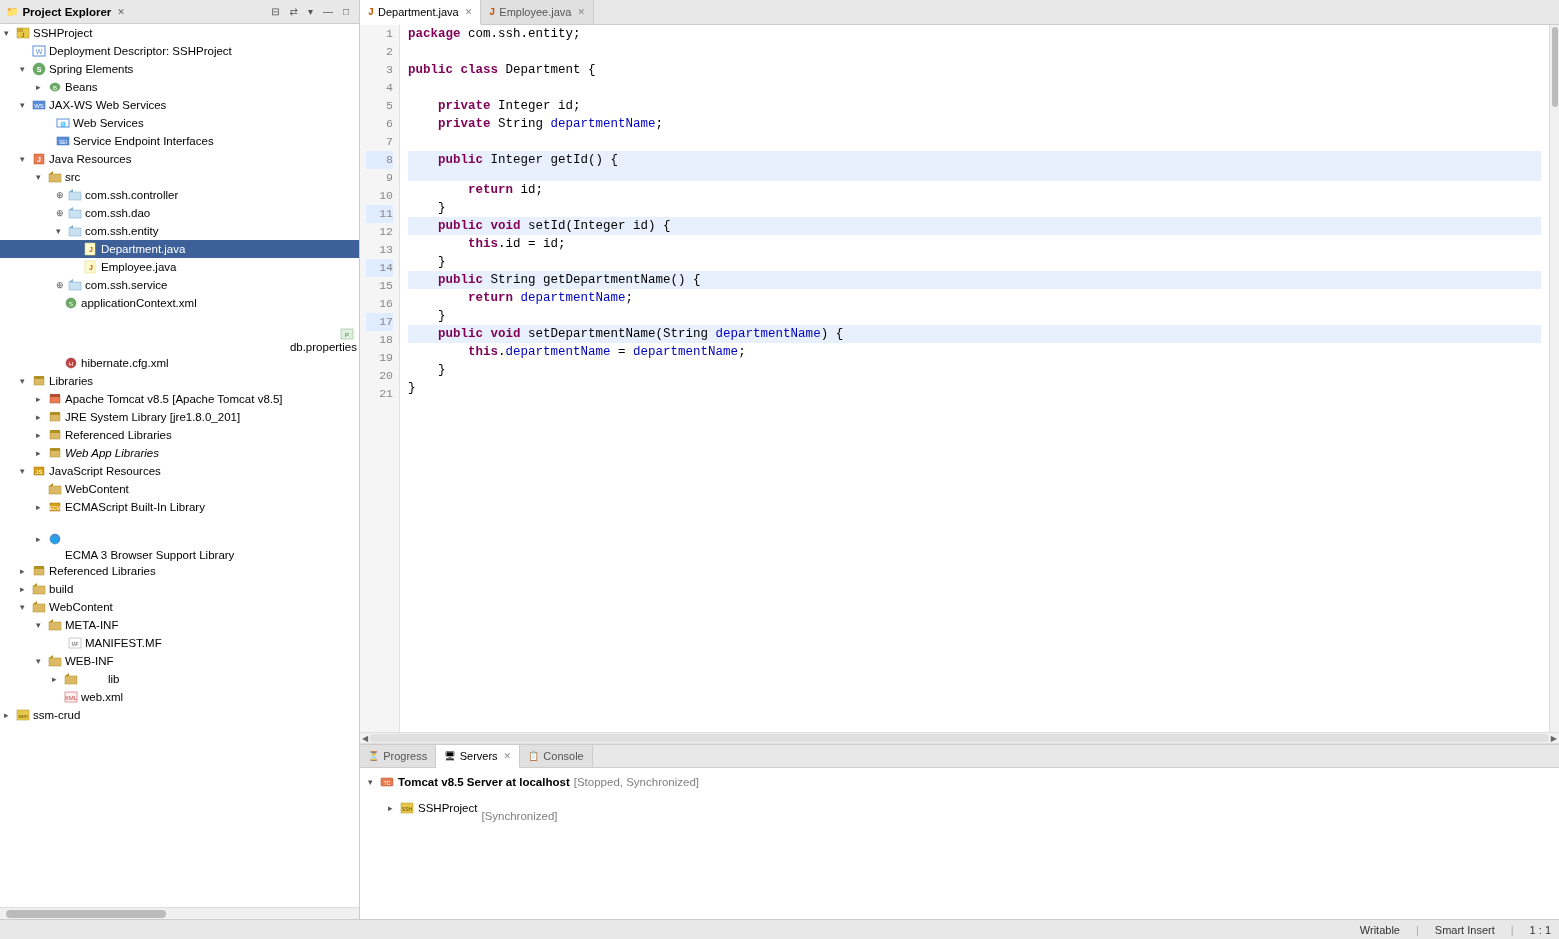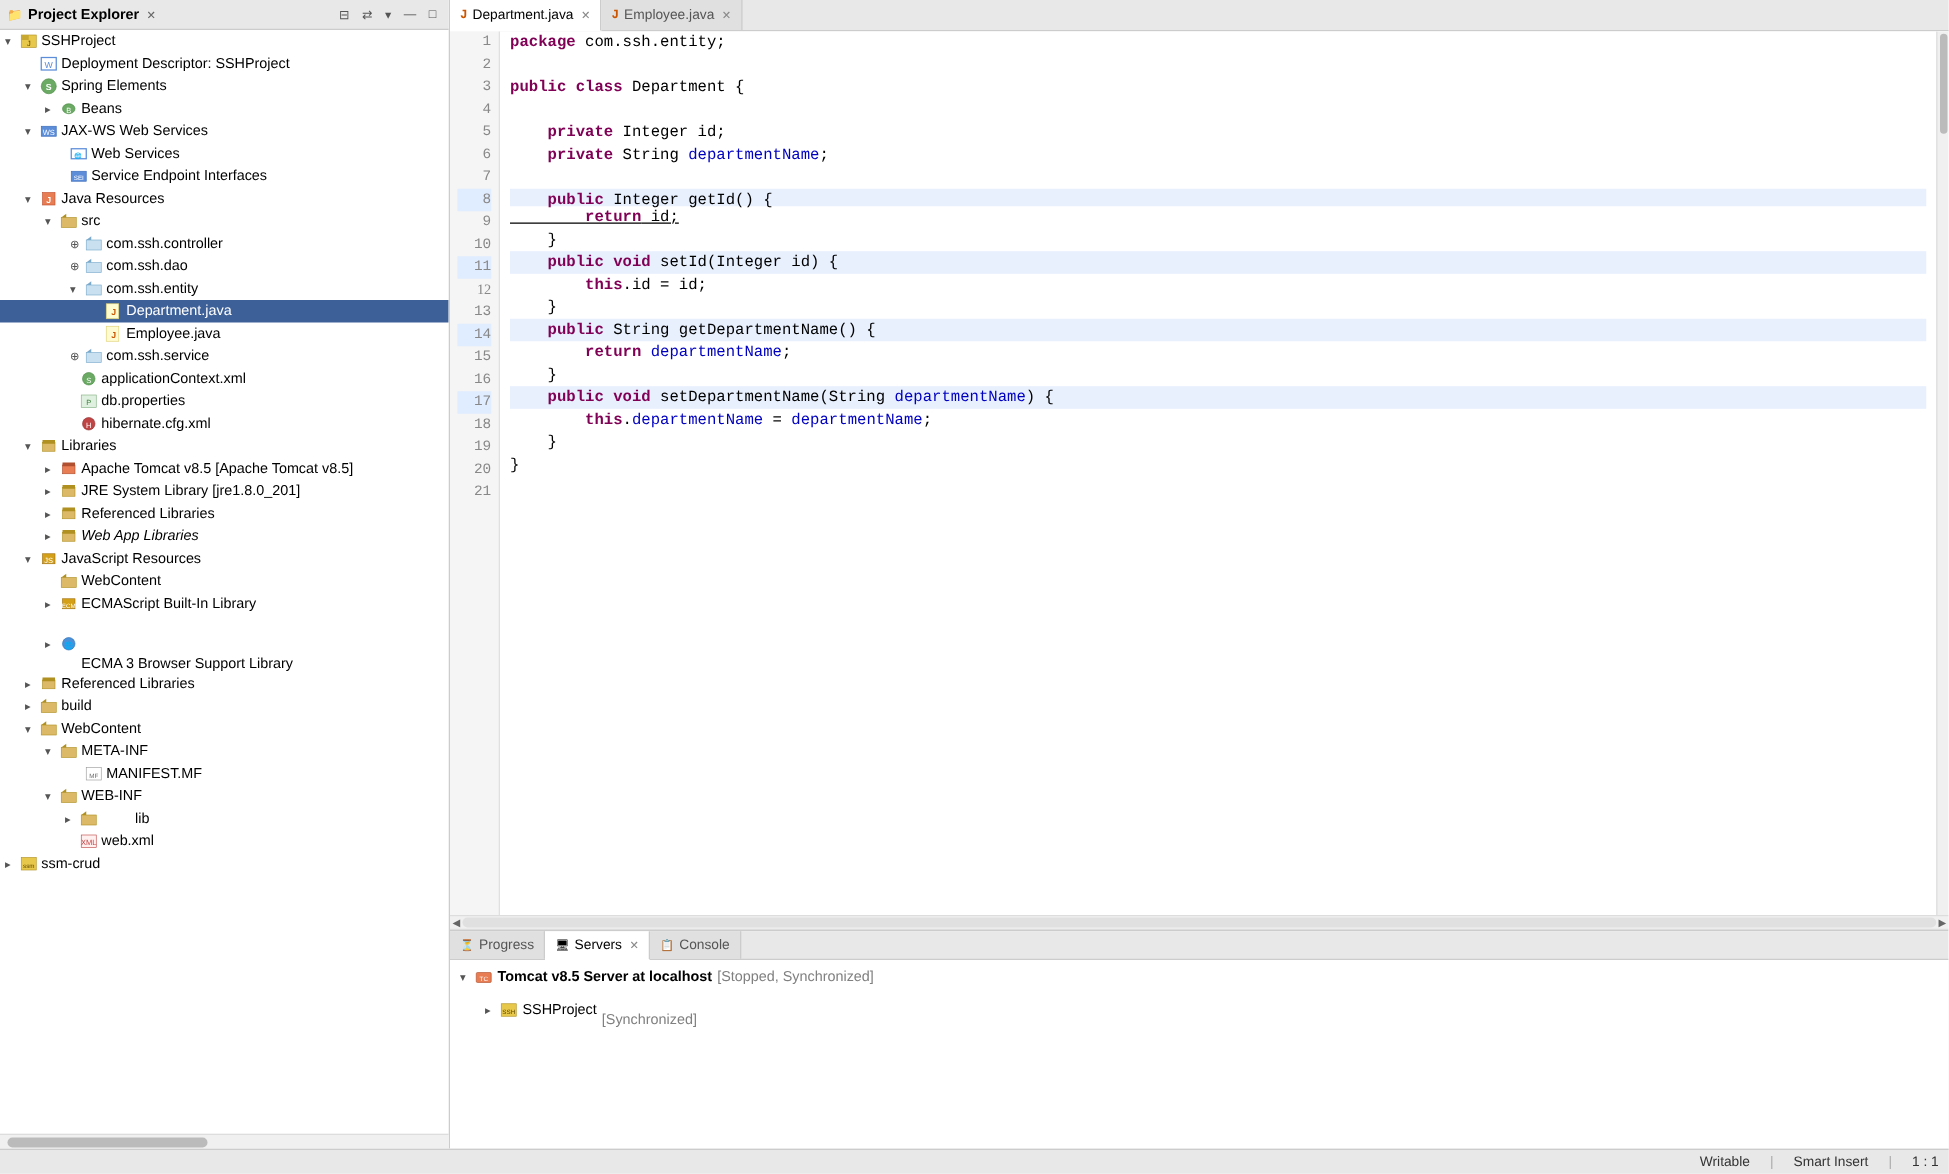--- a/index.html
+++ b/index.html
@@ -206,21 +206,21 @@
           <span style="display:inline-block; width:12px; visibility:hidden;">▸</span>
           <span style="display:inline-flex; align-items:center; margin-right:3px;">
             <svg width="14" height="14" viewBox="0 0 14 14">
                 <circle cx="7" cy="7" r="5" fill="#6aaa64" stroke="#4a8a44" stroke-width="0.5"></circle>
                 <text x="7" y="10" font-size="6" fill="#fff" text-anchor="middle">S</text>
               </svg>
           </span>
           <span style="font-size:11.5px;">applicationContext.xml</span>
         </div>
 
-        <div style="display:flex; align-items:center; padding:1px 2px; cursor:pointer; white-space:nowrap; min-height:18px; padding-left:52px;">
+        <div style="display:flex; align-items:flex-end; padding:1px 2px; cursor:pointer; white-space:nowrap; min-height:18px; padding-left:52px;flex-direction:column;">
           <span style="display:inline-block; width:12px; visibility:hidden;">▸</span>
           <span style="display:inline-flex; align-items:center; margin-right:3px;">
             <svg width="14" height="14" viewBox="0 0 14 14">
                 <rect x="1" y="2" width="12" height="10" fill="#e0f0e0" stroke="#80b080" stroke-width="0.5"></rect>
                 <text x="7" y="10" font-size="6" fill="#408040" text-anchor="middle">P</text>
               </svg>
           </span>
           <span style="font-size:11.5px;">db.properties</span>
         </div>
 
@@ -465,42 +465,42 @@
             <div style="height:18px; line-height:18px;">2</div>
             <div style="height:18px; line-height:18px;">3</div>
             <div style="height:18px; line-height:18px;">4</div>
             <div style="height:18px; line-height:18px;">5</div>
             <div style="height:18px; line-height:18px;">6</div>
             <div style="height:18px; line-height:18px;">7</div>
             <div style="height:18px; line-height:18px; background:#e0ecff;">8</div>
             <div style="height:18px; line-height:18px;">9</div>
             <div style="height:18px; line-height:18px;">10</div>
             <div style="height:18px; line-height:18px; background:#e0ecff;">11</div>
-            <div style="height:18px; line-height:18px;font-family:Liberation Serif, serif;">12</div>
+            <div style="height:18px; line-height:18px;">12</div>
             <div style="height:18px; line-height:18px;">13</div>
             <div style="height:18px; line-height:18px; background:#e0ecff;">14</div>
             <div style="height:18px; line-height:18px;">15</div>
             <div style="height:18px; line-height:18px;">16</div>
             <div style="height:18px; line-height:18px; background:#e0ecff;">17</div>
             <div style="height:18px; line-height:18px;">18</div>
             <div style="height:18px; line-height:18px;">19</div>
             <div style="height:18px; line-height:18px;">20</div>
             <div style="height:18px; line-height:18px;">21</div>
           </div>
 
           <div style="padding:0 8px; flex:1; line-height:18px;">
             <div style="height:18px; line-height:18px; white-space:pre; font-family:'Courier New', monospace; font-size:12.5px;"><span style="color:#7f0055; font-weight:bold;">package</span><span style="color:#000;"> com.ssh.entity;</span></div>
             <div style="height:18px; line-height:18px; white-space:pre; font-family:'Courier New', monospace; font-size:12.5px;"> </div>
             <div style="height:18px; line-height:18px; white-space:pre; font-family:'Courier New', monospace; font-size:12.5px;"><span style="color:#7f0055; font-weight:bold;">public</span><span style="color:#000;"> </span><span style="color:#7f0055; font-weight:bold;">class</span><span style="color:#000;"> Department {</span></div>
             <div style="height:18px; line-height:18px; white-space:pre; font-family:'Courier New', monospace; font-size:12.5px;"> </div>
             <div style="height:18px; line-height:18px; white-space:pre; font-family:'Courier New', monospace; font-size:12.5px;"><span style="color:#000;">    </span><span style="color:#7f0055; font-weight:bold;">private</span><span style="color:#000;"> Integer id;</span></div>
             <div style="height:18px; line-height:18px; white-space:pre; font-family:'Courier New', monospace; font-size:12.5px;"><span style="color:#000;">    </span><span style="color:#7f0055; font-weight:bold;">private</span><span style="color:#000;"> String </span><span style="color:#0000c0;">departmentName</span><span style="color:#000;">;</span></div>
             <div style="height:18px; line-height:18px; white-space:pre; font-family:'Courier New', monospace; font-size:12.5px;"> </div>
-            <div style="height:14px; line-height:18px; white-space:pre; font-family:'Courier New', monospace; font-size:12.5px; background:#e8f0fe;"><span style="color:#000;">    </span><span style="color:#7f0055; font-weight:bold;">public</span><span style="color:#000;"> Integer getId() {</span></div>
-            <div style="height:18px; line-height:18px; white-space:pre; font-family:'Courier New', monospace; font-size:12.5px;text-decoration:underline;"><span style="color:#000;">        </span><span style="color:#7f0055; font-weight:bold;">return</span><span style="color:#000;"> id;</span></div>
+            <div style="height:30px; line-height:18px; white-space:pre; font-family:'Courier New', monospace; font-size:12.5px; background:#e8f0fe;"><span style="color:#000;">    </span><span style="color:#7f0055; font-weight:bold;">public</span><span style="color:#000;"> Integer getId() {</span></div>
+            <div style="height:18px; line-height:18px; white-space:pre; font-family:'Courier New', monospace; font-size:12.5px;"><span style="color:#000;">        </span><span style="color:#7f0055; font-weight:bold;">return</span><span style="color:#000;"> id;</span></div>
             <div style="height:18px; line-height:18px; white-space:pre; font-family:'Courier New', monospace; font-size:12.5px;"><span style="color:#000;">    }</span></div>
             <div style="height:18px; line-height:18px; white-space:pre; font-family:'Courier New', monospace; font-size:12.5px; background:#e8f0fe;"><span style="color:#000;">    </span><span style="color:#7f0055; font-weight:bold;">public</span><span style="color:#000;"> </span><span style="color:#7f0055; font-weight:bold;">void</span><span style="color:#000;"> setId(Integer id) {</span></div>
             <div style="height:18px; line-height:18px; white-space:pre; font-family:'Courier New', monospace; font-size:12.5px;"><span style="color:#000;">        </span><span style="color:#7f0055; font-weight:bold;">this</span><span style="color:#000;">.id = id;</span></div>
             <div style="height:18px; line-height:18px; white-space:pre; font-family:'Courier New', monospace; font-size:12.5px;"><span style="color:#000;">    }</span></div>
             <div style="height:18px; line-height:18px; white-space:pre; font-family:'Courier New', monospace; font-size:12.5px; background:#e8f0fe;"><span style="color:#000;">    </span><span style="color:#7f0055; font-weight:bold;">public</span><span style="color:#000;"> String getDepartmentName() {</span></div>
             <div style="height:18px; line-height:18px; white-space:pre; font-family:'Courier New', monospace; font-size:12.5px;"><span style="color:#000;">        </span><span style="color:#7f0055; font-weight:bold;">return</span><span style="color:#000;"> </span><span style="color:#0000c0;">departmentName</span><span style="color:#000;">;</span></div>
             <div style="height:18px; line-height:18px; white-space:pre; font-family:'Courier New', monospace; font-size:12.5px;"><span style="color:#000;">    }</span></div>
             <div style="height:18px; line-height:18px; white-space:pre; font-family:'Courier New', monospace; font-size:12.5px; background:#e8f0fe;"><span style="color:#000;">    </span><span style="color:#7f0055; font-weight:bold;">public</span><span style="color:#000;"> </span><span style="color:#7f0055; font-weight:bold;">void</span><span style="color:#000;"> setDepartmentName(String </span><span style="color:#0000c0;">departmentName</span><span style="color:#000;">) {</span></div>
             <div style="height:18px; line-height:18px; white-space:pre; font-family:'Courier New', monospace; font-size:12.5px;"><span style="color:#000;">        </span><span style="color:#7f0055; font-weight:bold;">this</span><span style="color:#000;">.</span><span style="color:#0000c0;">departmentName</span><span style="color:#000;"> = </span><span style="color:#0000c0;">departmentName</span><span style="color:#000;">;</span></div>
             <div style="height:18px; line-height:18px; white-space:pre; font-family:'Courier New', monospace; font-size:12.5px;"><span style="color:#000;">    }</span></div>

